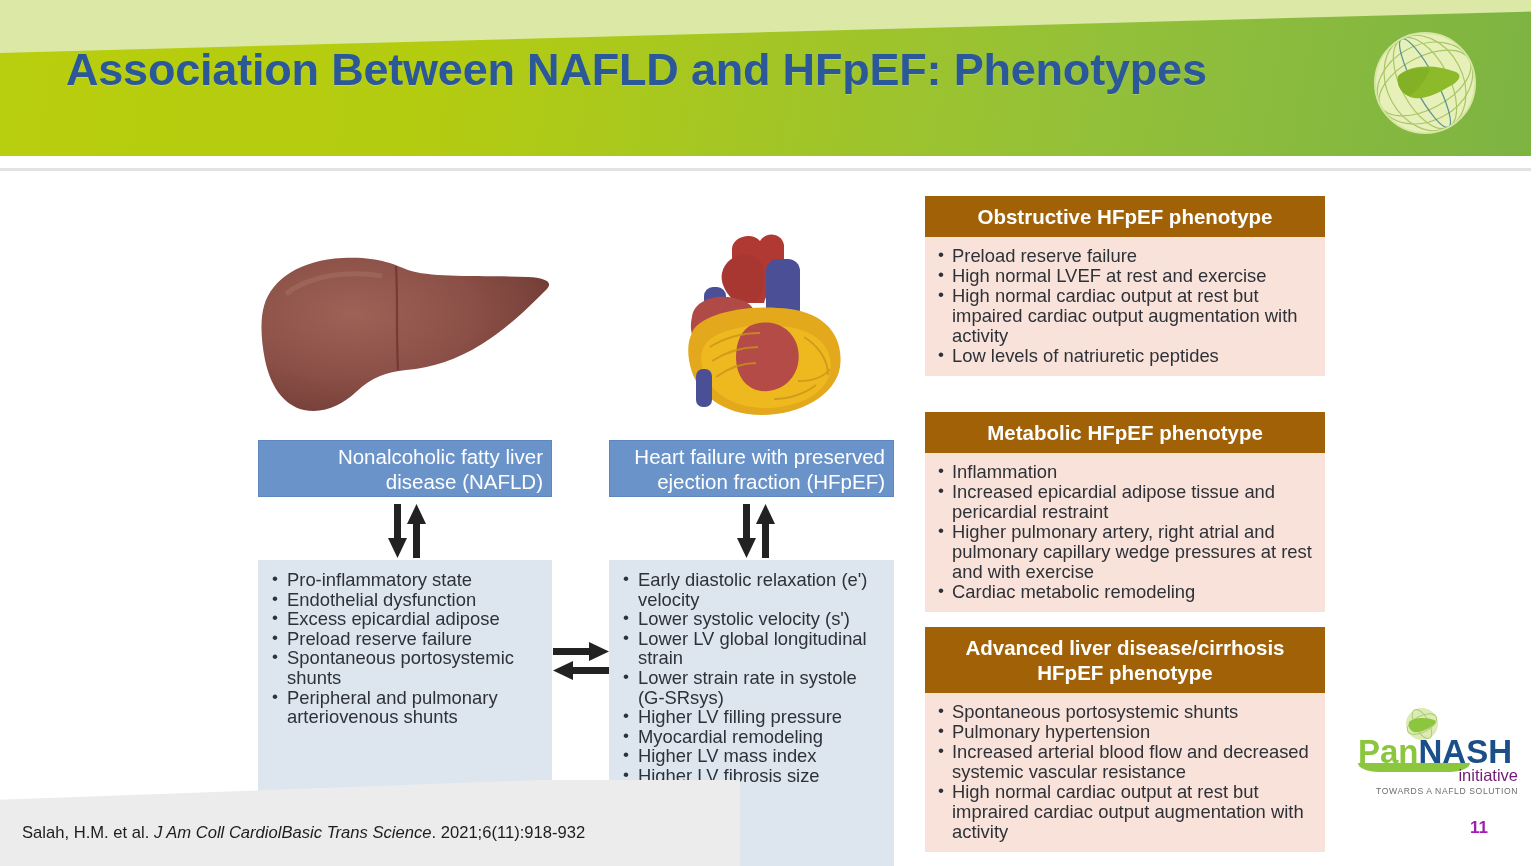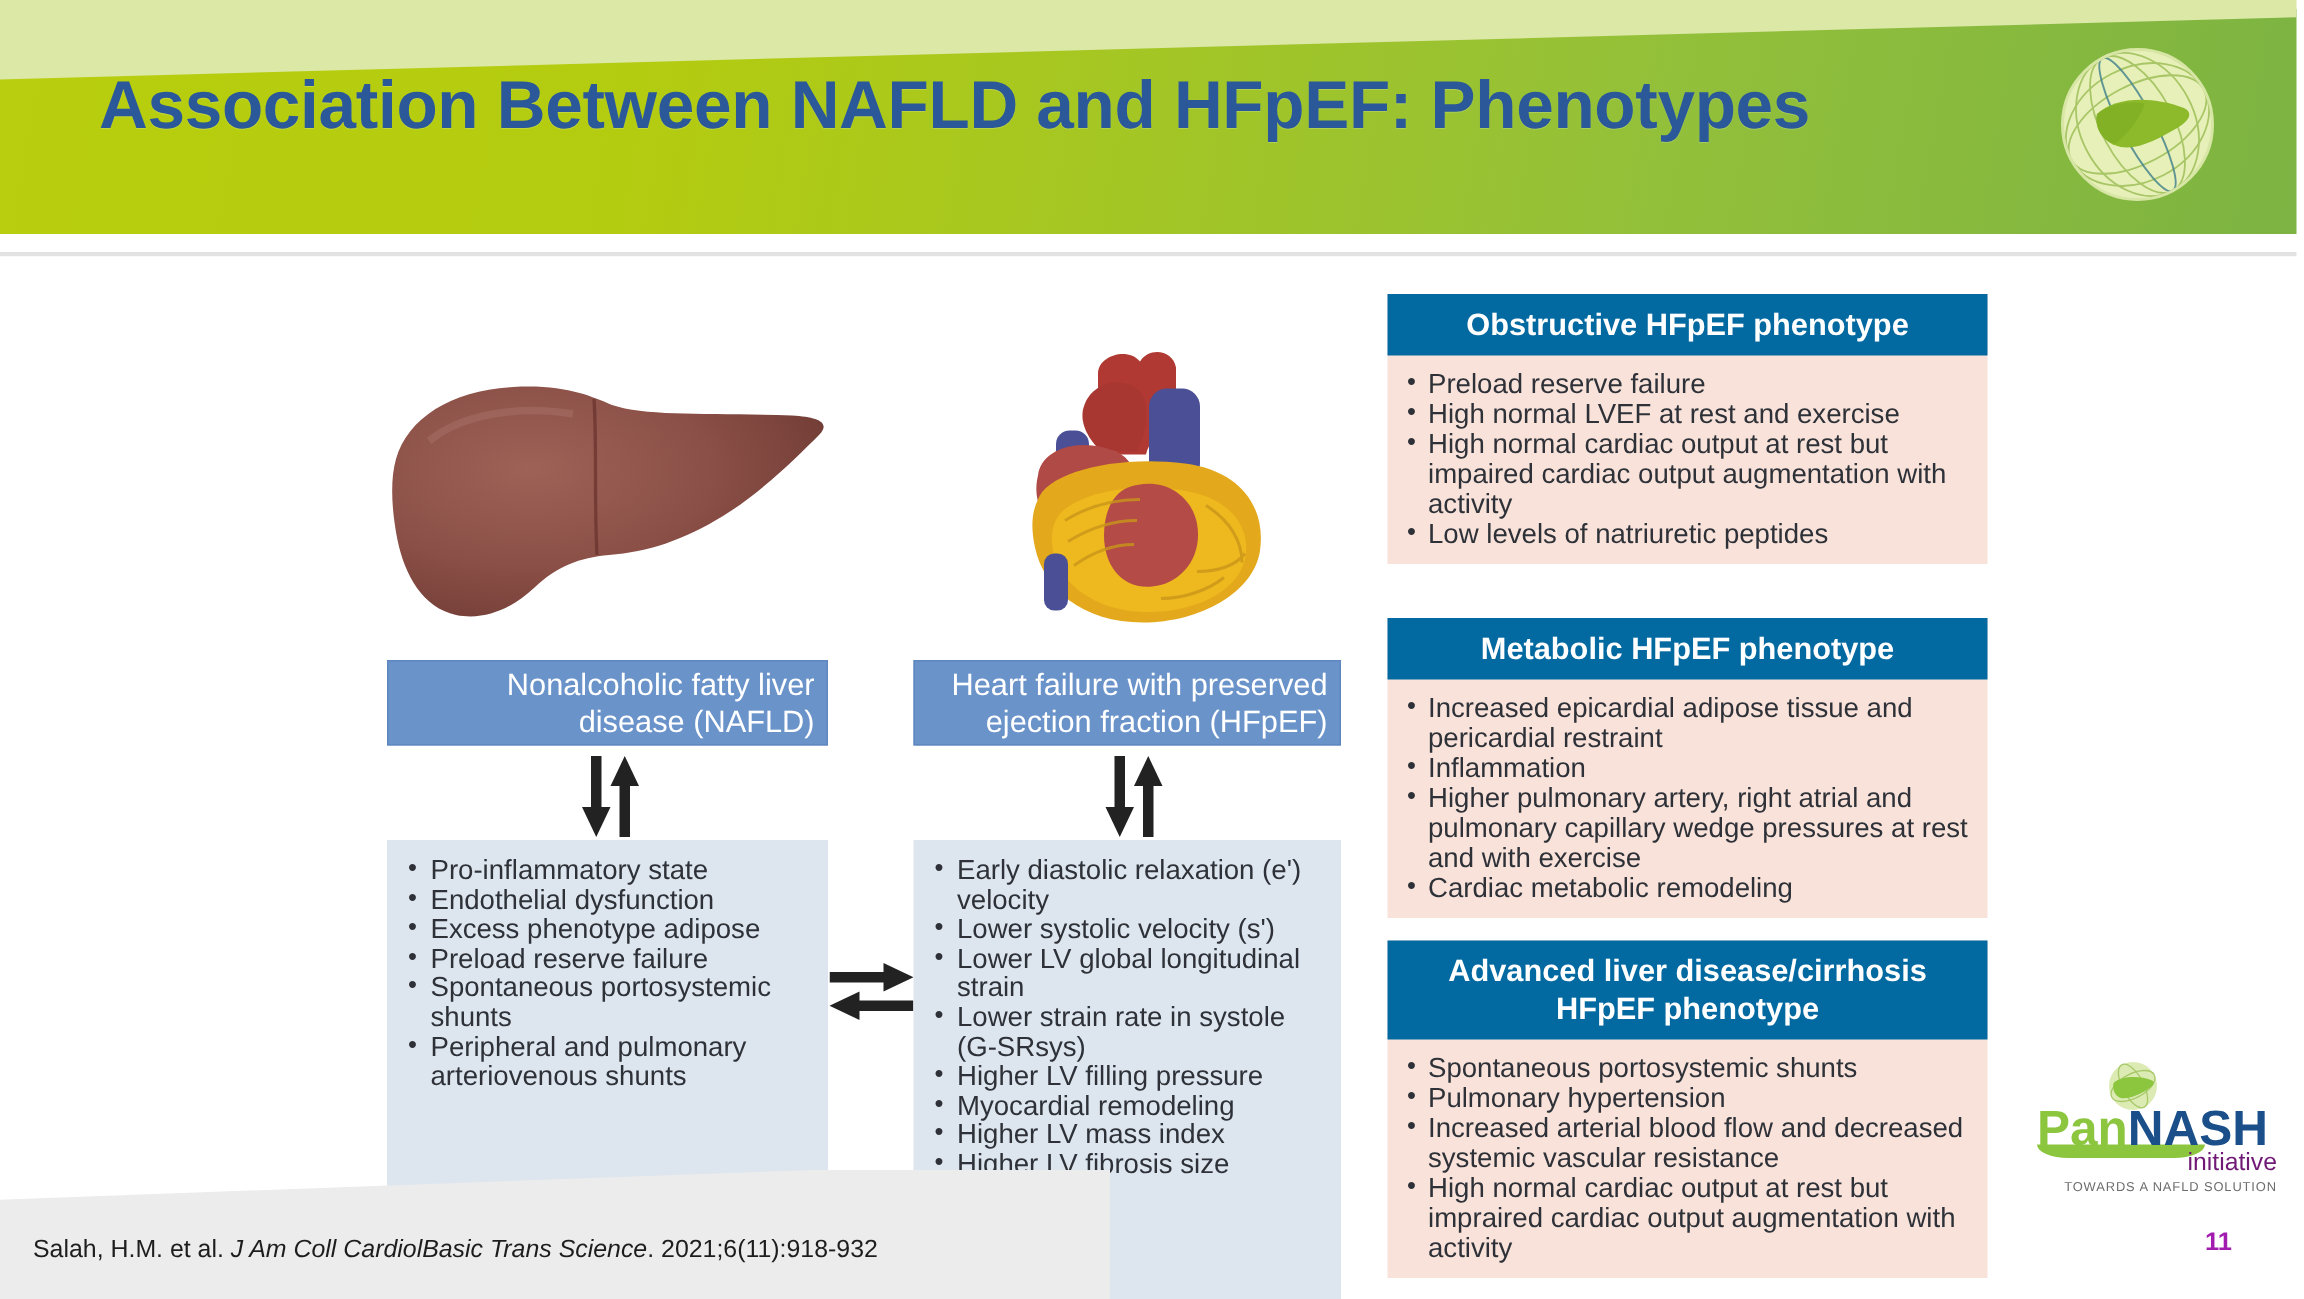--- a/index.html
+++ b/index.html
@@ -48,21 +48,21 @@
   
   .vpair{position:absolute;width:44px;height:54px;}
   .vp-left{left:385px;top:333px;}
   .vp-right{left:734px;top:333px;}
 
   
   .hpair{position:absolute;left:553px;top:468px;width:56px;height:44px;}
 
   
   .pheno{position:absolute;width:400px;background:#f8e2da;}
-  .pheno .pheno-head{background:#0369a1;color:#fff;font-weight:bold;font-size:20.5px;
+  .pheno .pheno-head{background:#a16207;color:#fff;font-weight:bold;font-size:20.5px;
     line-height:25px;text-align:center;padding:8px 10px;box-sizing:border-box;}
   .pheno .pheno-body{padding:9px 12px 10px 13px;color:#2e3238;font-size:18.4px;line-height:20px;}
   .pheno ul{margin:0;padding:0;list-style:none;}
   .pheno li{position:relative;padding-left:14px;}
   .pheno li:before{content:"•";position:absolute;left:0;top:-1px;font-size:17px;}
   .pheno-1{left:925px;top:25px;}
   .pheno-2{left:925px;top:241px;}
   .pheno-3{left:925px;top:456px;}
 
   
@@ -209,21 +209,21 @@
           <rect x="18" y="28" width="38" height="7"></rect>
           <polygon points="0,31.5 20,22 20,41"></polygon>
         </g>
       </svg>
     </div>
 
     <div class="grey-box gbox-left">
       <ul>
         <li>Pro-inflammatory state</li>
         <li>Endothelial dysfunction</li>
-        <li>Excess phenotype adipose</li>
+        <li>Excess epicardial adipose</li>
         <li>Preload reserve failure</li>
         <li>Spontaneous portosystemic shunts</li>
         <li>Peripheral and pulmonary arteriovenous shunts</li>
       </ul>
     </div>
 
     <div class="grey-box gbox-right">
       <ul>
         <li>Early diastolic relaxation (e') velocity</li>
         <li>Lower systolic velocity (s')</li>
@@ -245,22 +245,22 @@
           <li>High normal cardiac output at rest but impaired cardiac output augmentation with activity</li>
           <li>Low levels of natriuretic peptides</li>
         </ul>
       </div>
     </div>
 
     <div class="pheno pheno-2">
       <div class="pheno-head">Metabolic HFpEF phenotype</div>
       <div class="pheno-body">
         <ul>
+          <li>Inflammation</li>
           <li>Increased epicardial adipose tissue and pericardial restraint</li>
-          <li>Inflammation</li>
           <li>Higher pulmonary artery, right atrial and pulmonary capillary wedge pressures at rest and with exercise</li>
           <li>Cardiac metabolic remodeling</li>
         </ul>
       </div>
     </div>
 
     <div class="pheno pheno-3">
       <div class="pheno-head">Advanced liver disease/cirrhosis HFpEF phenotype</div>
       <div class="pheno-body">
         <ul>

